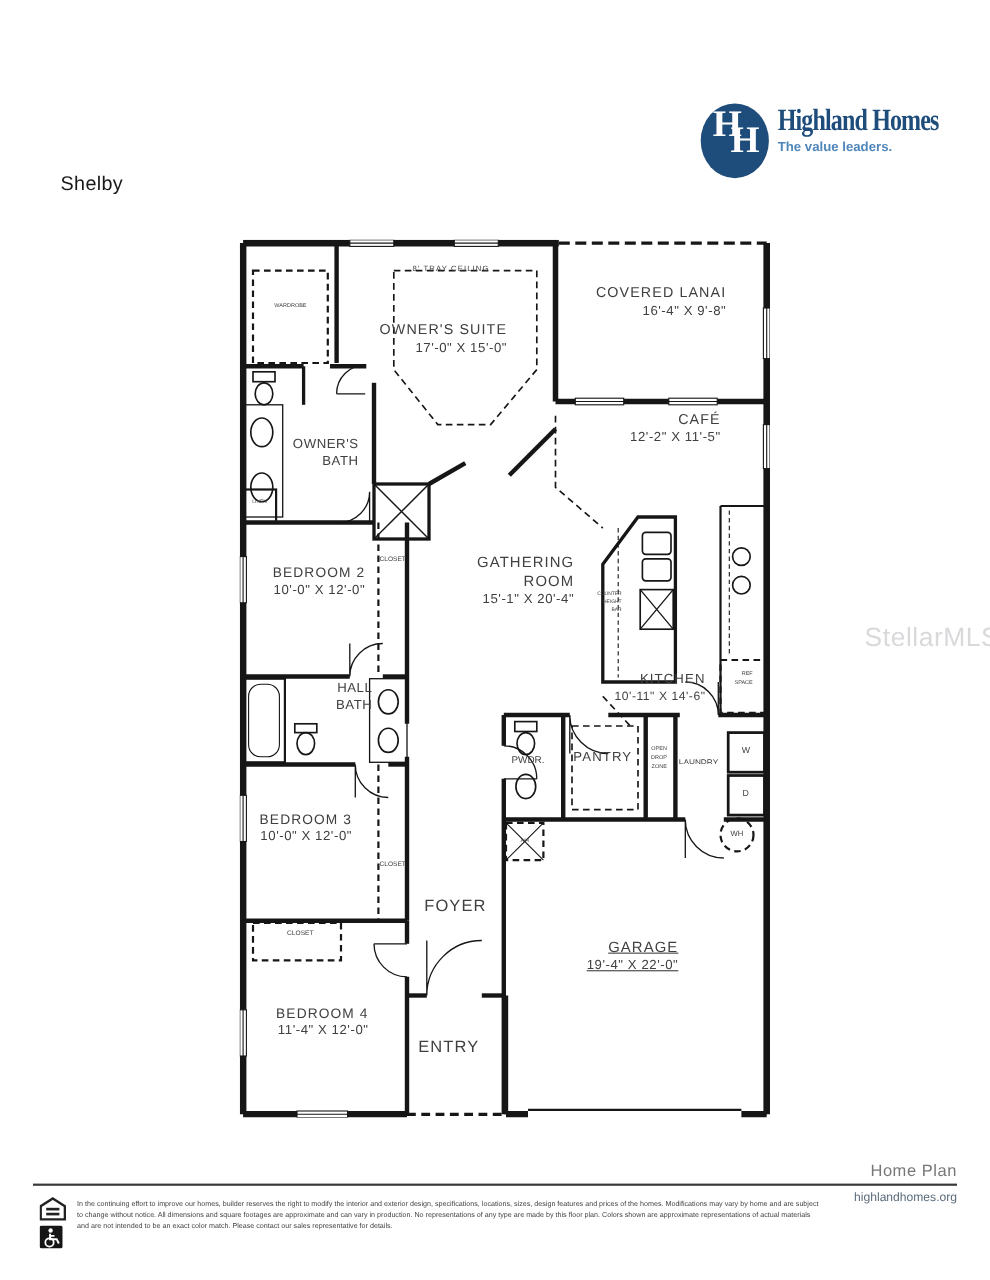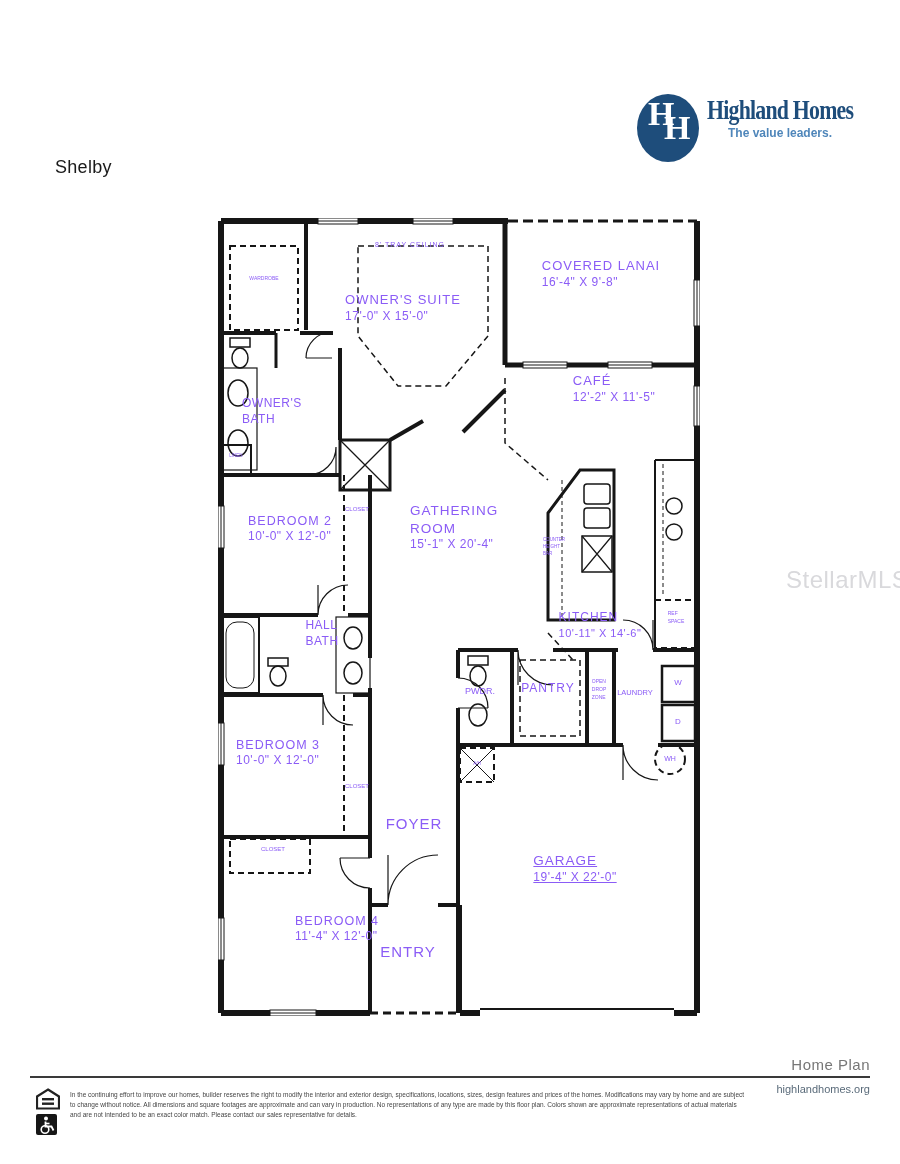--- a/index.html
+++ b/index.html
@@ -7,28 +7,28 @@
         font-family:"Liberation Sans",sans-serif;color:#222;}
   
   .title{position:absolute;left:55px;top:139px;font-size:18px;color:#1a1a1a;letter-spacing:.3px;margin-top:18px;}
   .logo{position:absolute;left:637px;top:94px;width:230px;height:70px;}
   .logo-oval{position:absolute;left:0;top:0;width:62px;height:68px;background:#1e4d7b;border-radius:50%;overflow:hidden;}
   .logo-oval span{position:absolute;color:#fff;font-family:"Liberation Serif",serif;font-weight:bold;font-size:34px;line-height:1;}
   .h1{left:11px;top:3px;}
   .h2{left:27px;top:17px;}
   .logo-name{position:absolute;left:70px;top:0px;font-family:"Liberation Serif",serif;font-weight:bold;
              font-size:28px;color:#1e4d7b;white-space:nowrap;transform:scaleX(.78);transform-origin:left top;letter-spacing:-1px;}
-  .logo-tag{position:absolute;left:70px;top:32px;width:146px;text-align:center;font-weight:bold;
+  .logo-tag{position:absolute;left:70px;top:32px;width:146px;text-align:left;font-weight:bold;
             font-size:12px;color:#4f86ba;}
   
   .watermark{position:absolute;left:786px;top:566px;font-size:24px;color:#d9d9dc;letter-spacing:.5px;}
   
   .plan{position:absolute;left:218px;top:218px;width:482px;height:798px;}
   .plan svg{position:absolute;left:0;top:0;}
-  .lbl{position:absolute;text-align:left;color:#8b5cf6;line-height:1.3;white-space:nowrap;transform:translateX(-50%);}
+  .lbl{position:absolute;text-align:right;color:#404040;line-height:1.3;white-space:nowrap;transform:translateX(-50%);}
   .lbl .nm{letter-spacing:1px;}
   .wrap{white-space:normal;}
   .t-room{font-size:13px;}  .t-dim{font-size:12px;letter-spacing:.5px;}
   .t-bed{font-size:12.5px;letter-spacing:.5px;}
   .l-tray{left:192px;top:22px;font-size:7px;letter-spacing:1px;}
   .l-suite{left:185px;top:58px;margin-top:16px;}
   .l-lanai{left:383px;top:40px;}
   .l-cafe{left:396px;top:155px;}
   .l-wardrobe{left:46px;top:57px;font-size:5px;}
   .l-obath{left:66px;top:178px;font-size:12px;width:84px;white-space:normal;letter-spacing:.5px;}
@@ -48,21 +48,21 @@
   .l-drop{left:381px;top:459px;font-size:5px;line-height:1.6;}
   .l-laundry{left:417px;top:470px;font-size:7.5px;}
   .l-w{left:460px;top:460px;font-size:8px;}
   .l-d{left:460px;top:499px;font-size:8px;}
   .l-wh{left:452px;top:536px;font-size:7px;}
   .l-ah{left:259px;top:543px;font-size:4.5px;}
   .l-bed3{left:60px;top:519px;}
   .l-closet3{left:139px;top:565px;font-size:6px;}
   .l-foyer{left:196px;top:596px;font-size:15px;letter-spacing:1px;}
   .l-closet4{left:55px;top:628px;font-size:6px;}
-  .l-bed4{left:75px;top:695px;margin-left:44px;}
+  .l-bed4{left:75px;top:695px;}
   .l-entry{left:190px;top:724px;font-size:15px;letter-spacing:1px;}
   .l-garage{left:357px;top:634px;text-decoration:underline;}
   .l-garage .nm{font-size:13.5px;}
   
   .divider{position:absolute;left:30px;top:1076px;width:840px;height:2px;background:#3a3a3a;}
   .home-plan{position:absolute;right:30px;top:1056px;font-size:15px;color:#777;letter-spacing:.5px;}
   .website{position:absolute;right:30px;top:1083px;font-size:11px;color:#5a6b7a;}
   .foot-icons{position:absolute;left:36px;top:1088px;width:26px;}
   .foot-icons svg{display:block;margin-bottom:4px;}
   .disclaimer{position:absolute;left:70px;top:1090px;width:676px;font-size:6.5px;line-height:1.55;color:#444;}

